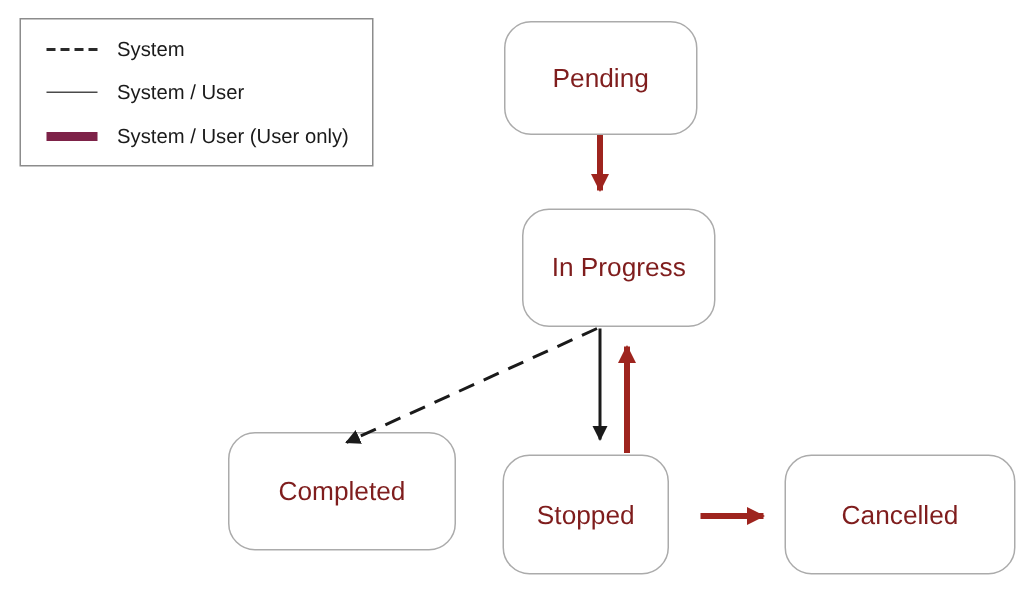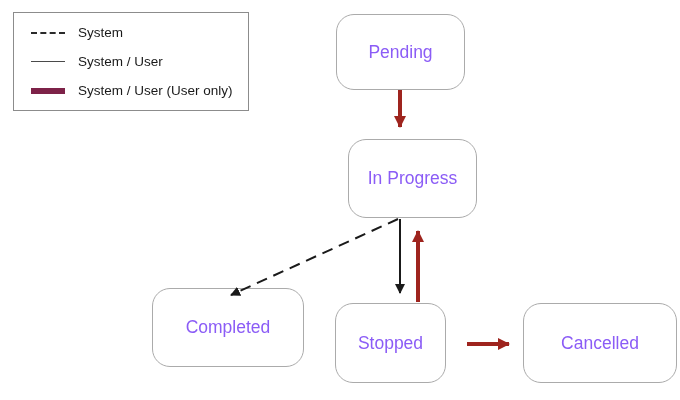--- a/index.html
+++ b/index.html
@@ -26,21 +26,21 @@
   }
   .swatch-dashed{width:100%;border-top:2px dashed #2a2a2a;height:0;}
   .swatch-solid{width:100%;border-top:1px solid #4a4a4a;height:0;}
   .swatch-thick{width:100%;height:6px;}
   .legend-label{font-size:13.5px;line-height:1;white-space:nowrap;}
   
   .state{
     position:absolute;background:#ffffff;border:1px solid #ababab;
     border-radius:18px;box-sizing:border-box;
     display:flex;align-items:center;justify-content:center;
-    font-size:17.5px;color:#8b5cf6;
+    font-size:17.5px;color:#7f1d1d;
   }
   .state.pending    {left:336px;top:14px; width:129px;height:76px;}
   .state.inprogress {left:348px;top:139px;width:129px;height:79px;}
   .state.completed  {left:152px;top:288px;width:152px;height:79px;}
   .state.stopped    {left:335px;top:303px;width:111px;height:80px;}
   .state.cancelled  {left:523px;top:303px;width:154px;height:80px;}
   
   .arrows{position:absolute;left:0;top:0;width:680px;height:400px;pointer-events:none;}
 </style>
 </head>

